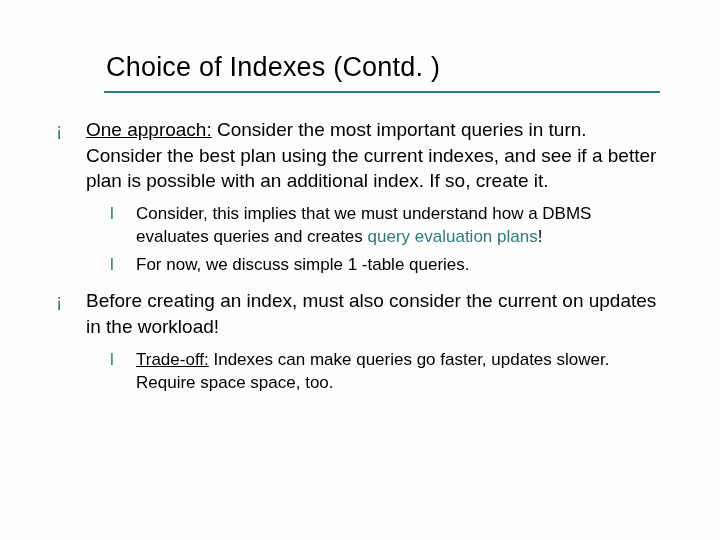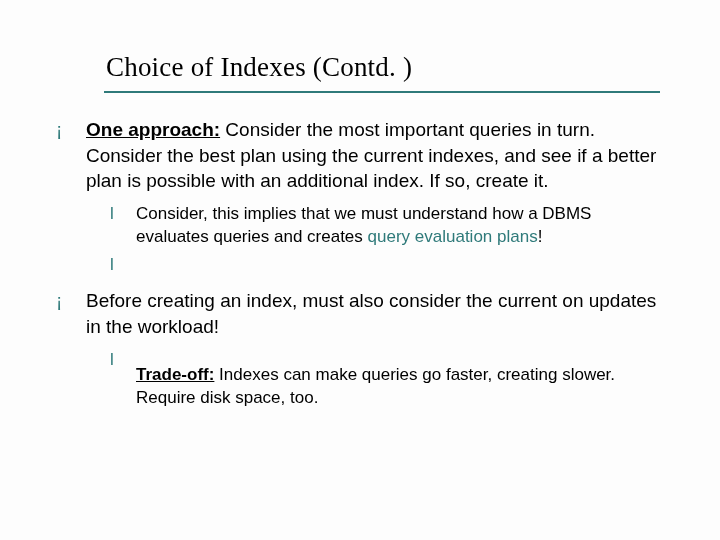--- a/index.html
+++ b/index.html
@@ -8,21 +8,21 @@
     height: 540px;
     background: #fdfdfd;
     font-family: Verdana, Geneva, sans-serif;
     overflow: hidden;
     position: relative;
   }
   .slide {
     padding: 52px 50px 40px 50px;
   }
   .title {
-    font-family: Liberation Serif, serif;
+    font-family: Liberation Sans, sans-serif;
     font-size: 27px;
     font-weight: 400;
     color: #000;
     margin-left: 56px;
     margin-bottom: 8px;
     letter-spacing: 0.2px;
   }
   .title-rule {
     height: 2px;
     background: #2f7a7a;
@@ -65,22 +65,22 @@
   }
   .bullet-l2 .text {
     font-size: 17px;
     line-height: 1.38;
     color: #000;
   }
   .sublist {
     margin-top: 6px;
     margin-bottom: 12px;
   }
-  .underline { text-decoration: underline; font-weight: bold; }
-  .teal { color: #2f7a7a; margin-top: 15px; }
+  .underline { text-decoration: underline; }
+  .teal { color: #2f7a7a; }
 </style>
 </head>
 <body>
 
 <div class="slide">
   <h1 class="title">Choice of Indexes (Contd. )</h1>
   <div class="title-rule"></div>
 
   <div class="bullet-l1">
     <span class="marker">¡</span>
@@ -91,29 +91,30 @@
 
   <div class="sublist">
     <div class="bullet-l2">
       <span class="marker">l</span>
       <span class="text">
         <span>Consider, this implies that we must understand how a DBMS evaluates queries and creates </span><span class="teal">query evaluation plans</span><span>!</span>
       </span>
     </div>
     <div class="bullet-l2">
       <span class="marker">l</span>
+      <span class="text">For now, we discuss simple 1 -table queries.</span>
     </div>
   </div>
 
   <div class="bullet-l1">
     <span class="marker">¡</span>
     <span class="text">Before creating an index, must also consider the current on updates in the workload!</span>
   </div>
 
   <div class="sublist">
     <div class="bullet-l2">
       <span class="marker">l</span>
       <span class="text teal">
-        <span class="underline">Trade-off:</span><span> Indexes can make queries go faster, creating slower.  Require disk space, too.</span>
+        <span class="underline">Trade-off:</span><span> Indexes can make queries go faster, updates slower.  Require space space, too.</span>
       </span>
     </div>
   </div>
 </div>
 
 </body></html>

